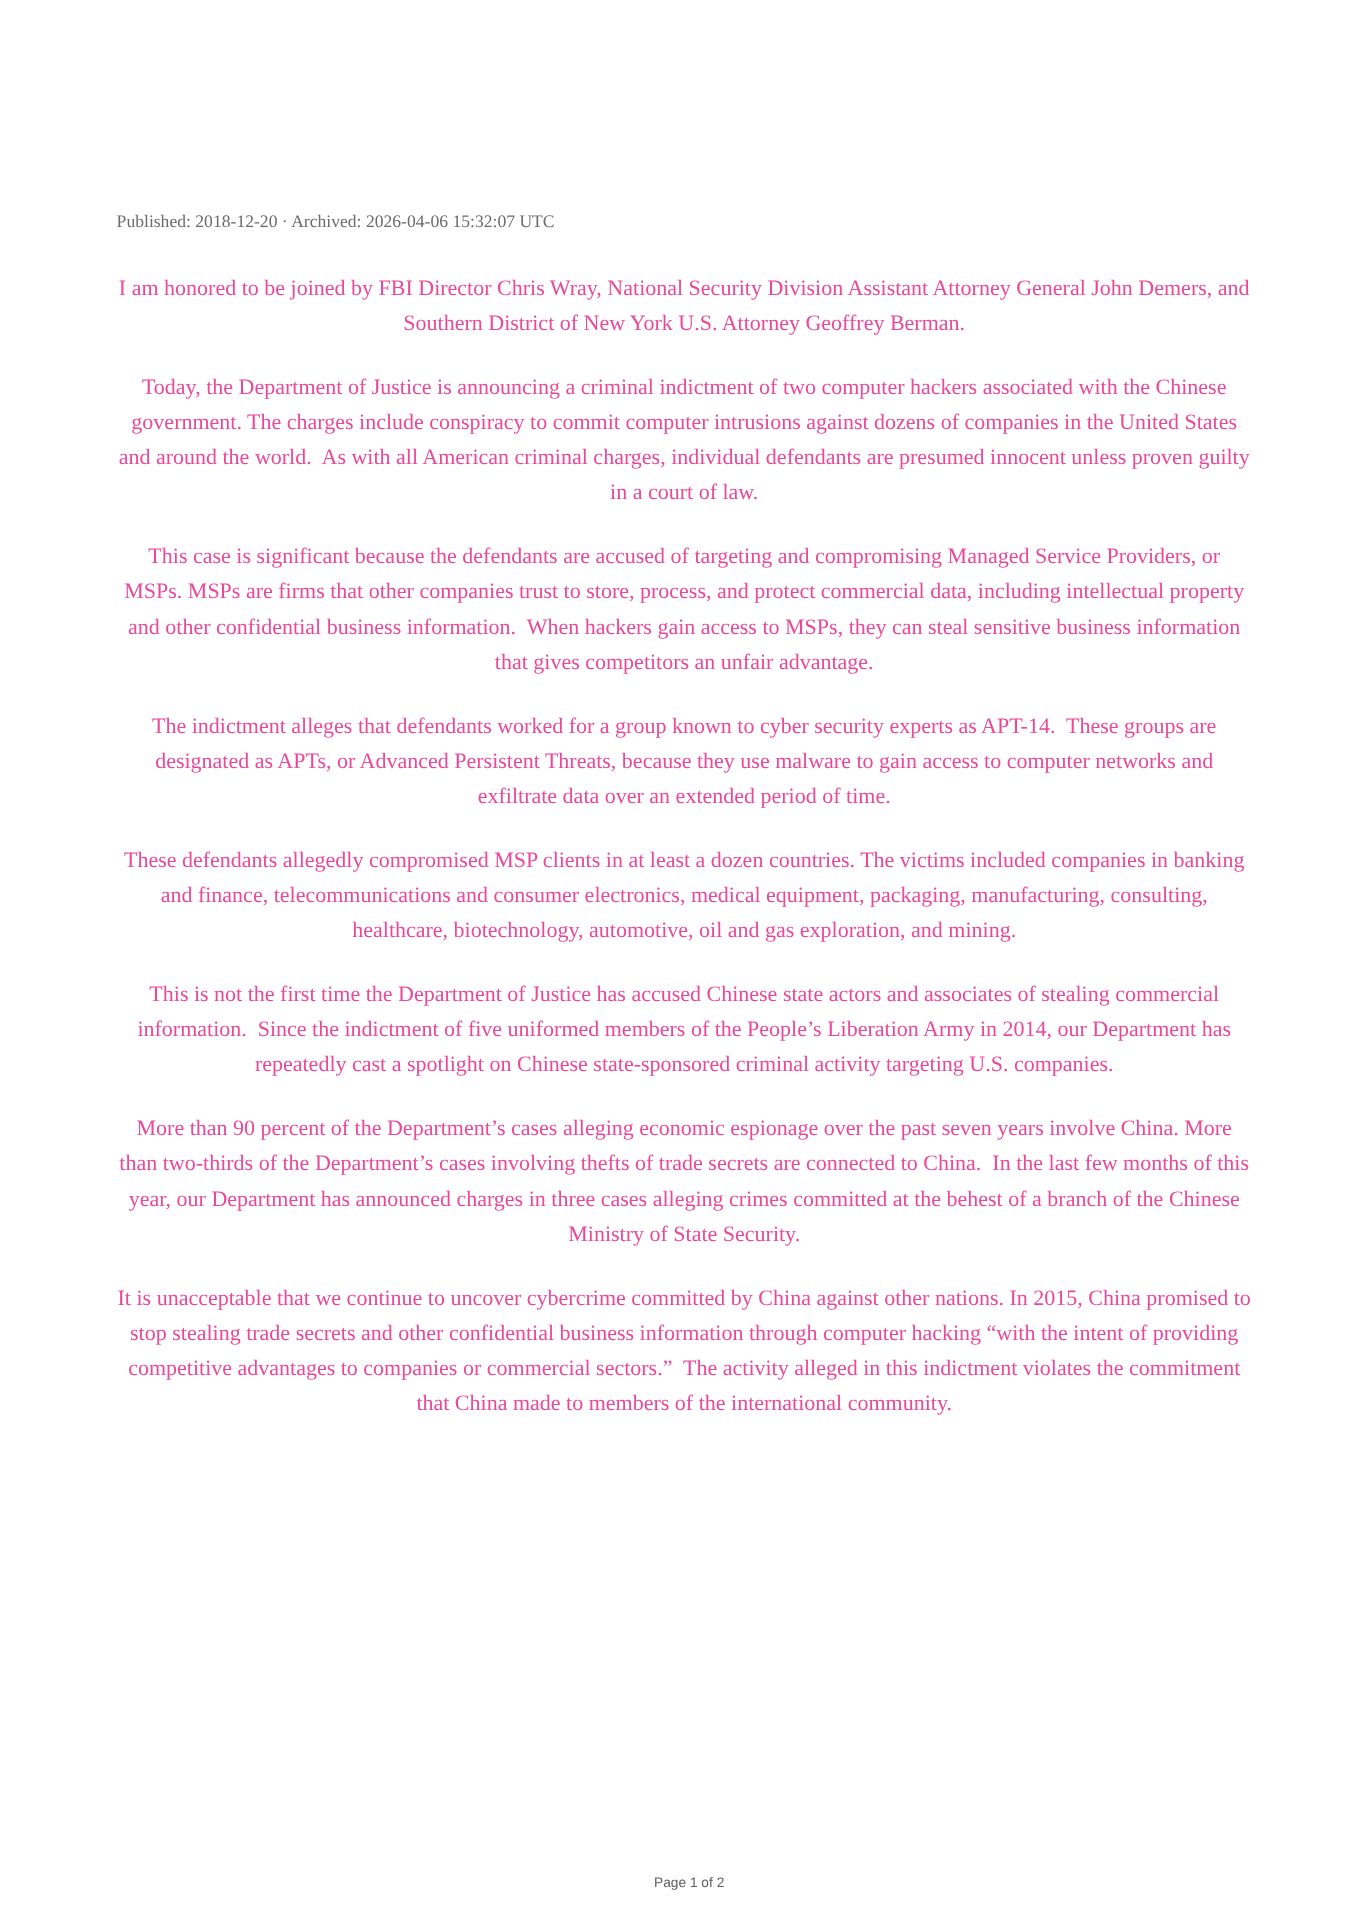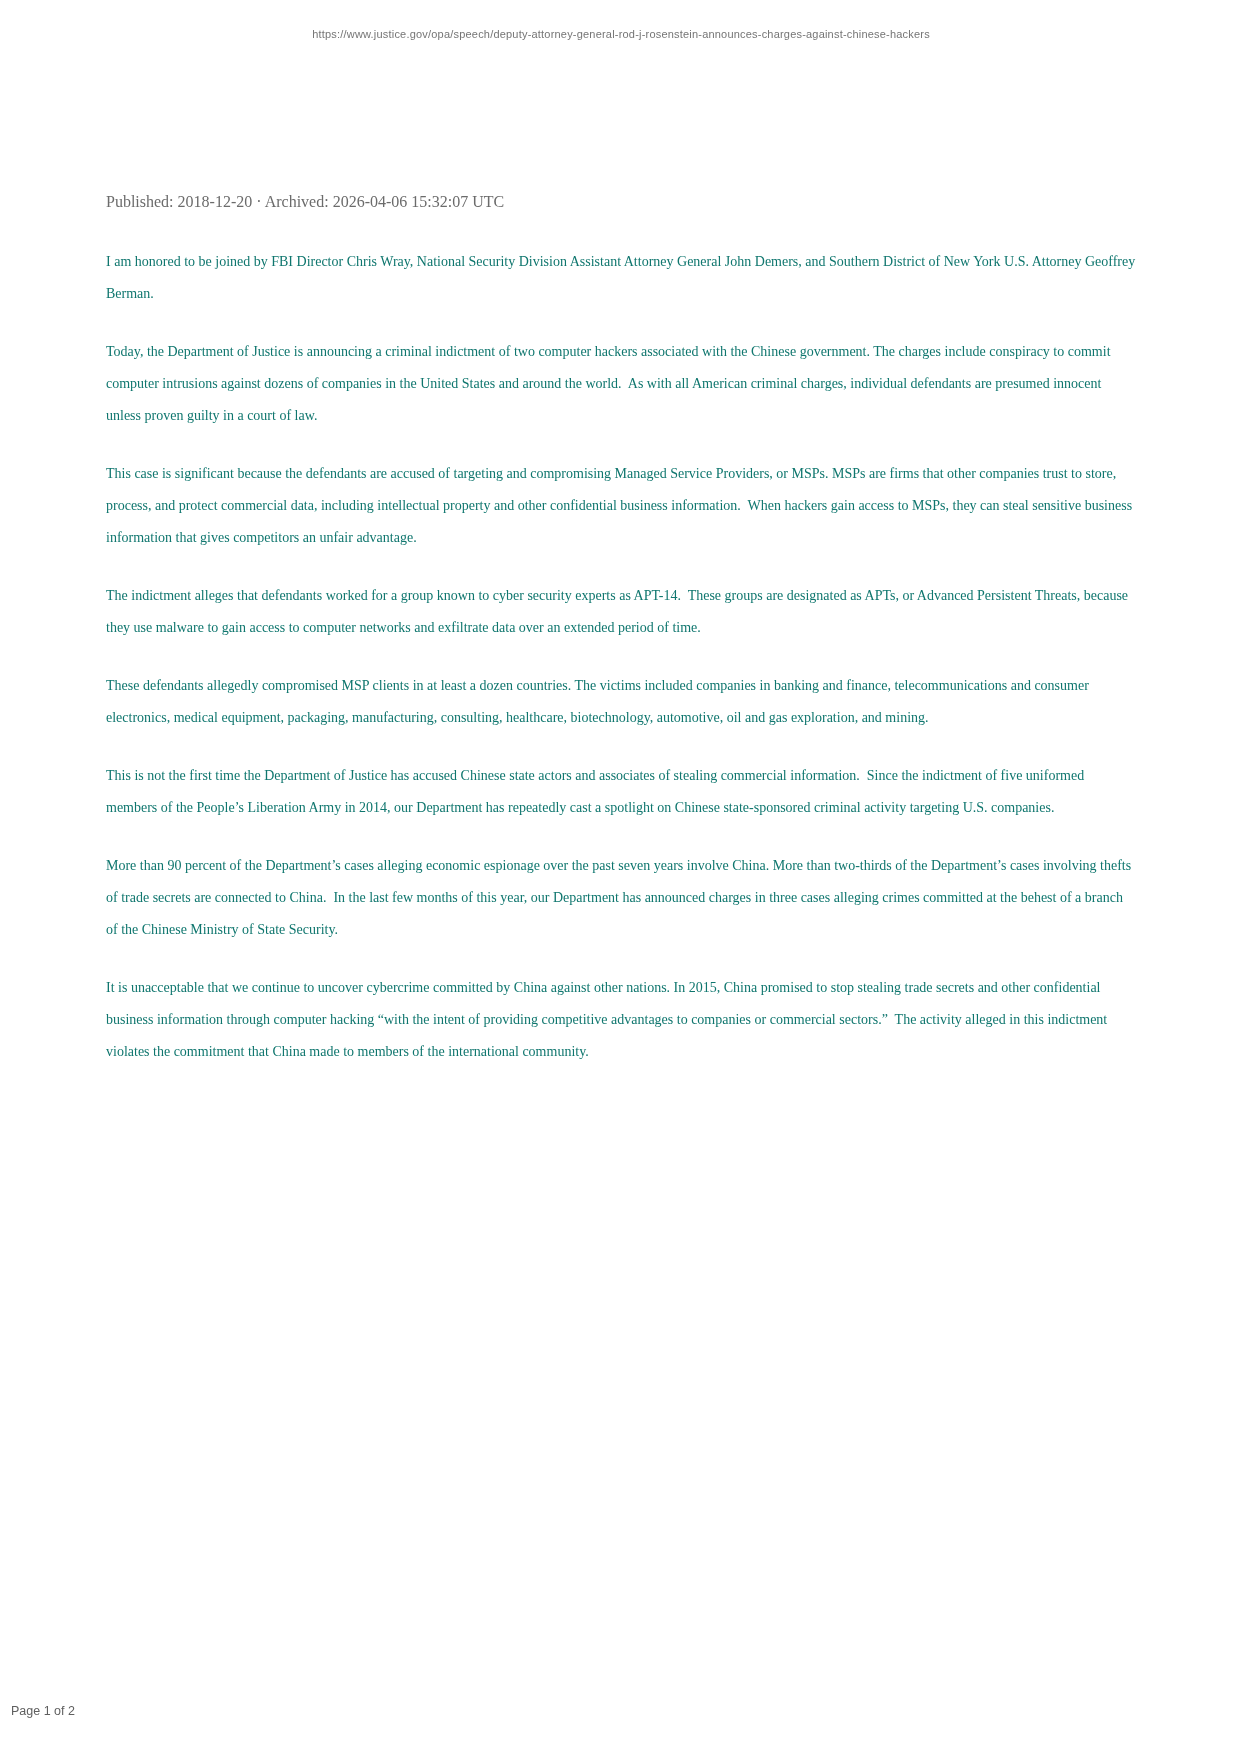--- a/index.html
+++ b/index.html
@@ -39,44 +39,44 @@
   }
   .publish-meta {
     font-family: "Liberation Serif", serif;
     font-size: 16px;
     line-height: 20px;
     color: #6b6b6b;
     margin: 0 0 34px 0;
   }
   .body-paragraph {
     font-family: "Liberation Serif", serif;
-    font-size: 14px;
+    font-size: 20px;
     line-height: 32px;
-    color: #0f766e;
+    color: #ec4899;
     margin: 0 0 26px 0;
     white-space: pre-wrap;
+    text-align: center;
   }
   .page-footer {
     position: absolute;
     bottom: 38px;
     left: 0;
     width: 100%;
-    text-align: left;
+    text-align: center;
     font-family: "Liberation Sans", sans-serif;
     font-size: 12.5px;
     color: #5f5f5f;
     padding-left: 11px;
   }
 </style>
 </head>
 <body>
 
 <div class="page">
 
-  <div class="url-header">https://www.justice.gov/opa/speech/deputy-attorney-general-rod-j-rosenstein-announces-charges-against-chinese-hackers</div>
 
   <div class="content">
 
 
     <div class="publish-meta">Published: 2018-12-20 · Archived: 2026-04-06 15:32:07 UTC</div>
 
     <p class="body-paragraph">I am honored to be joined by FBI Director Chris Wray, National Security Division Assistant Attorney General John Demers, and Southern District of New York U.S. Attorney Geoffrey Berman.</p>
     <p class="body-paragraph">Today, the Department of Justice is announcing a criminal indictment of two computer hackers associated with the Chinese government. The charges include conspiracy to commit computer intrusions against dozens of companies in the United States and around the world.  As with all American criminal charges, individual defendants are presumed innocent unless proven guilty in a court of law.</p>
     <p class="body-paragraph">This case is significant because the defendants are accused of targeting and compromising Managed Service Providers, or MSPs. MSPs are firms that other companies trust to store, process, and protect commercial data, including intellectual property and other confidential business information.  When hackers gain access to MSPs, they can steal sensitive business information that gives competitors an unfair advantage.</p>
     <p class="body-paragraph">The indictment alleges that defendants worked for a group known to cyber security experts as APT-14.  These groups are designated as APTs, or Advanced Persistent Threats, because they use malware to gain access to computer networks and exfiltrate data over an extended period of time.</p>

